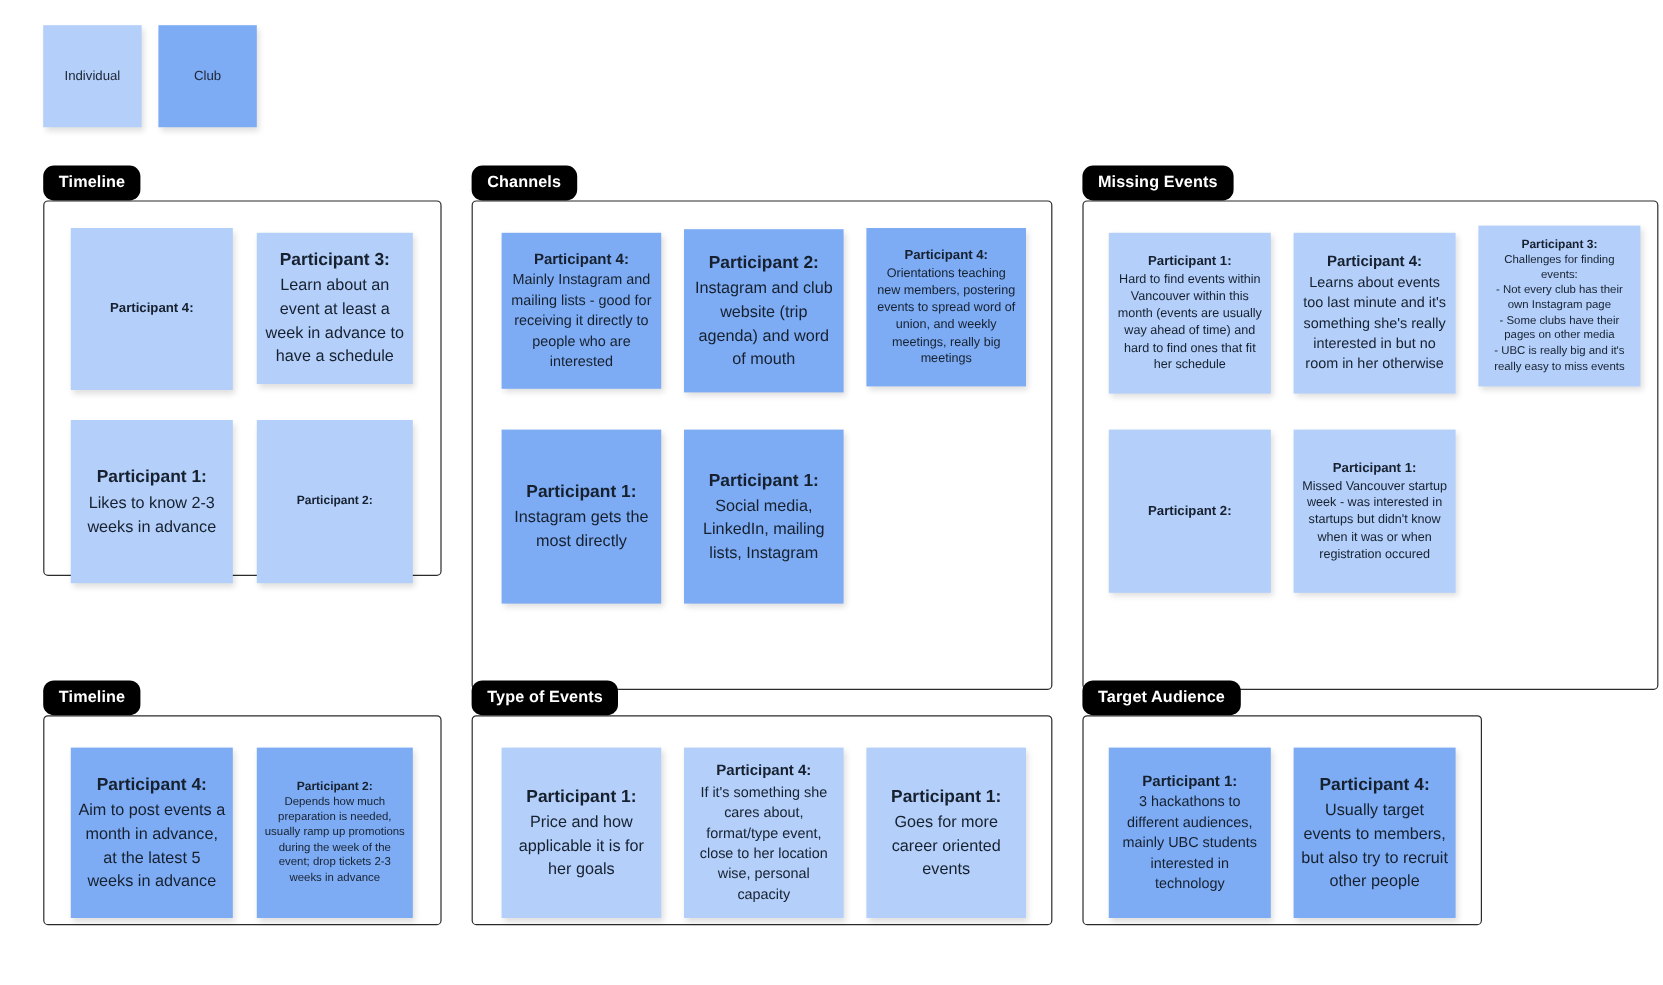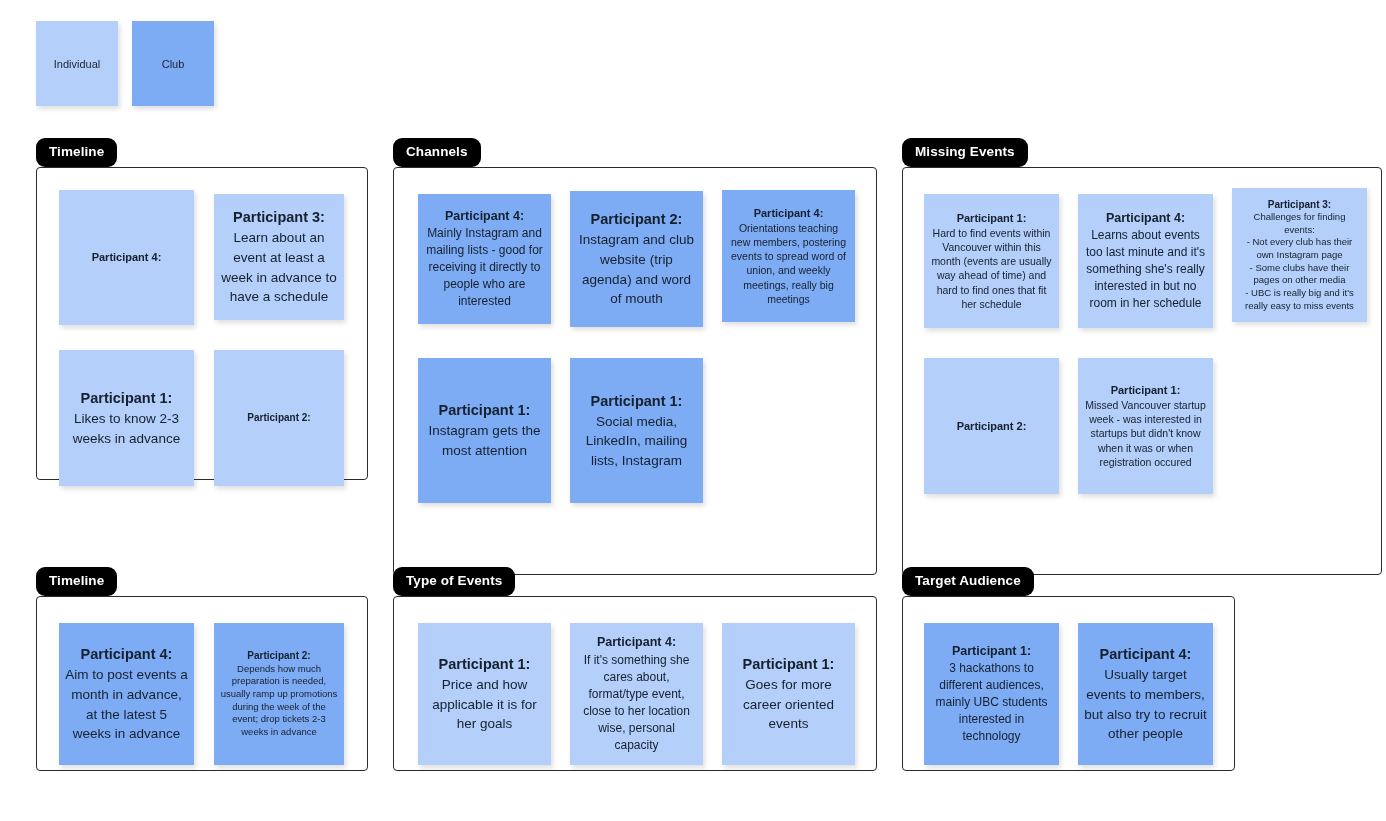--- a/index.html
+++ b/index.html
@@ -147,41 +147,41 @@
         <div class="note n-w133 fs-lg sticky-club" style="height:136px; margin-right:19px; margin-top:-3px;">
           <span class="who">Participant 2:</span>
           <span class="body">Instagram and club website (trip agenda) and word of mouth</span>
         </div>
         <div class="note n-w133 fs-sm sticky-club" style="height:132px; margin-top:-4px;">
           <span class="who">Participant 4:</span>
           <span class="body">Orientations teaching new members, postering events to spread word of union, and weekly meetings, really big meetings</span>
         </div>
         <div class="note n-w133 fs-lg sticky-club" style="height:145px; margin-top:31px; margin-right:19px;">
           <span class="who">Participant 1:</span>
-          <span class="body">Instagram gets the most attention</span>
+          <span class="body">Instagram gets the most directly</span>
         </div>
         <div class="note n-w133 fs-lg sticky-club" style="height:145px; margin-top:31px;">
           <span class="who">Participant 1:</span>
           <span class="body">Social media, LinkedIn, mailing lists, Instagram</span>
         </div>
       </div>
     </div>
   </div>
 
   <div class="group" id="g-missing" style="left:886px; top:138px; width:480px;">
     <div class="group-header">Missing Events</div>
     <div class="group-panel" style="height:408px;">
       <div class="panel-inner" style="padding:26px 0 0 21px;">
         <div class="note n-w135 fs-sm sticky-individual" style="height:134px; margin-right:19px;">
           <span class="who">Participant 1:</span>
           <span class="body">Hard to find events within Vancouver within this month (events are usually way ahead of time) and hard to find ones that fit her schedule</span>
         </div>
         <div class="note n-w135 fs-md sticky-individual" style="height:134px; margin-right:19px;">
           <span class="who">Participant 4:</span>
-          <span class="body">Learns about events too last minute and it's something she's really interested in but no room in her schedule</span>
+          <span class="body">Learns about events too last minute and it's something she's really interested in but no room in her otherwise</span>
         </div>
         <div class="note n-w135 fs-xs sticky-individual" style="height:134px; margin-top:-6px;">
           <span class="who">Participant 3:</span>
           <span class="body">Challenges for finding events:
 - Not every club has their own Instagram page
 - Some clubs have their pages on other media
 - UBC is really big and it's really easy to miss events</span>
         </div>
         <div class="note n-w135 fs-sm sticky-individual" style="height:136px; margin-top:30px; margin-right:19px;">
           <span class="who">Participant 2:</span>

